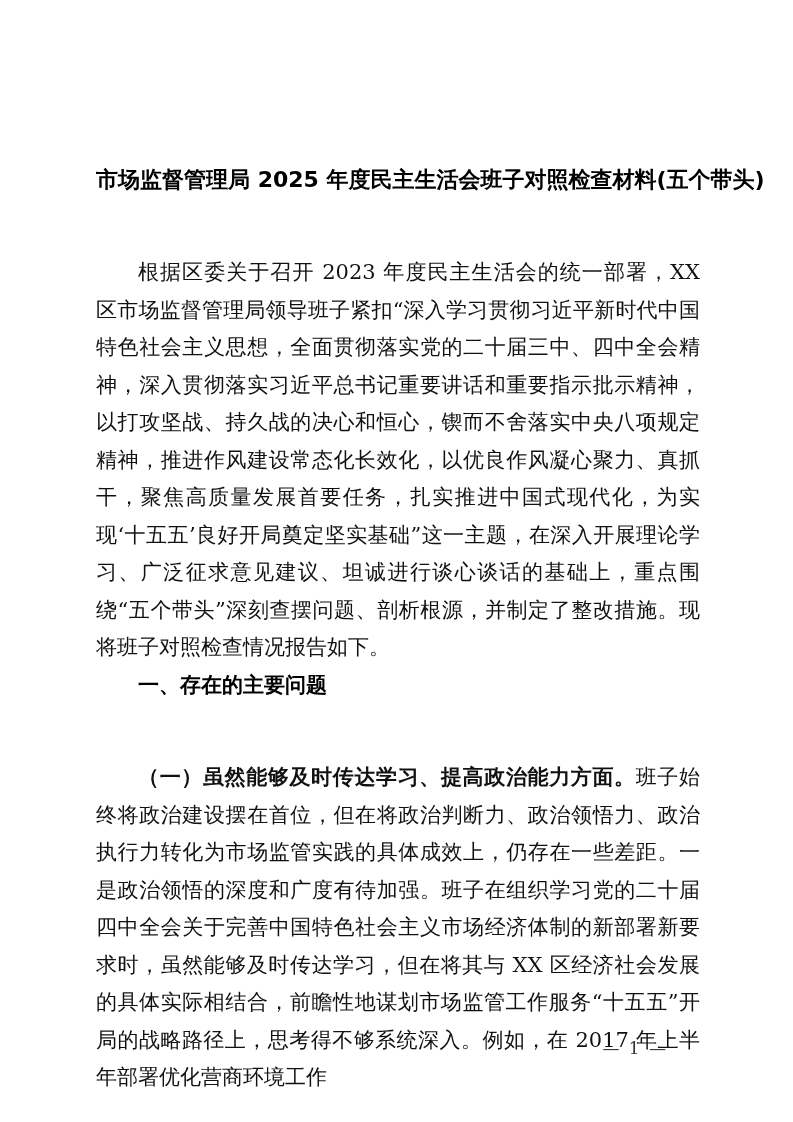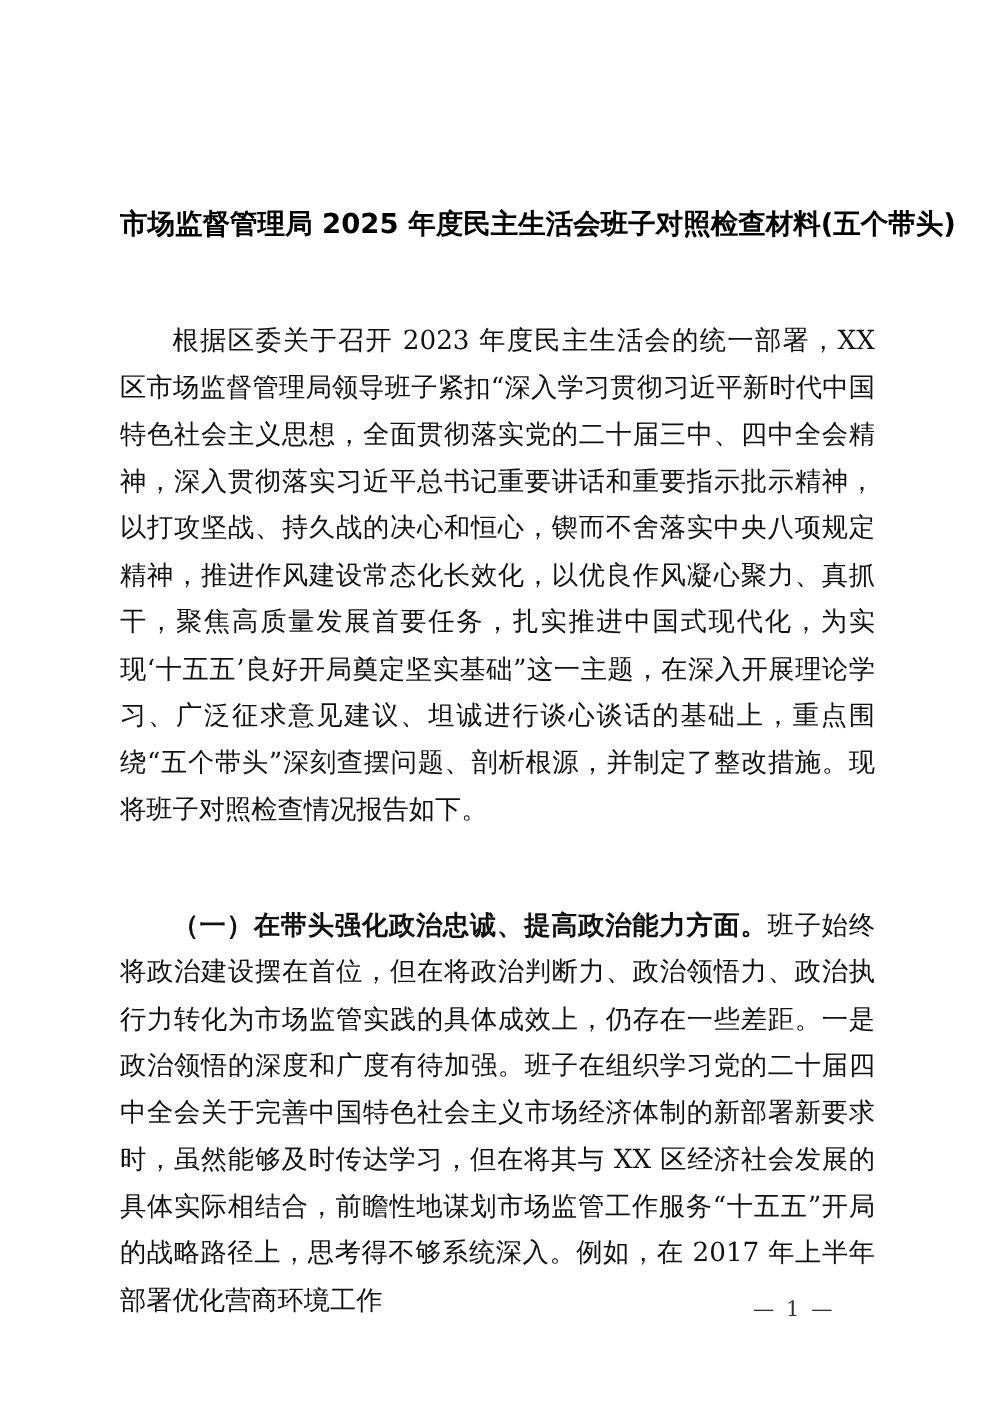--- a/index.html
+++ b/index.html
@@ -64,18 +64,19 @@
 </style>
 </head>
 <body>
 
 <div class="page">
   <div class="content">
     <h1 class="doc-title">市场监督管理局 2025 年度民主生活会班子对照检查材料(五个带头)</h1>
 
     <p class="body-para">根据区委关于召开 2023 年度民主生活会的统一部署，XX 区市场监督管理局领导班子紧扣“深入学习贯彻习近平新时代中国特色社会主义思想，全面贯彻落实党的二十届三中、四中全会精神，深入贯彻落实习近平总书记重要讲话和重要指示批示精神，以打攻坚战、持久战的决心和恒心，锲而不舍落实中央八项规定精神，推进作风建设常态化长效化，以优良作风凝心聚力、真抓干，聚焦高质量发展首要任务，扎实推进中国式现代化，为实现‘十五五’良好开局奠定坚实基础”这一主题，在深入开展理论学习、广泛征求意见建议、坦诚进行谈心谈话的基础上，重点围绕“五个带头”深刻查摆问题、剖析根源，并制定了整改措施。现将班子对照检查情况报告如下。</p>
 
+    <h2 class="section-heading">一、存在的主要问题</h2>
 
-    <p class="body-para"><span class="para-lead">（一）在带头强化政治忠诚、提高政治能力方面。</span><span>班子始终将政治建设摆在首位，但在将政治判断力、政治领悟力、政治执行力转化为市场监管实践的具体成效上，仍存在一些差距。一是政治领悟的深度和广度有待加强。班子在组织学习党的二十届四中全会关于完善中国特色社会主义市场经济体制的新部署新要求时，虽然能够及时传达学习，但在将其与 XX 区经济社会发展的具体实际相结合，前瞻性地谋划市场监管工作服务“十五五”开局的战略路径上，思考得不够系统深入。例如，在 2017 年上半年部署优化营商环境工作</span></p>
+    <p class="body-para"><span class="para-lead">（一）虽然能够及时传达学习、提高政治能力方面。</span><span>班子始终将政治建设摆在首位，但在将政治判断力、政治领悟力、政治执行力转化为市场监管实践的具体成效上，仍存在一些差距。一是政治领悟的深度和广度有待加强。班子在组织学习党的二十届四中全会关于完善中国特色社会主义市场经济体制的新部署新要求时，虽然能够及时传达学习，但在将其与 XX 区经济社会发展的具体实际相结合，前瞻性地谋划市场监管工作服务“十五五”开局的战略路径上，思考得不够系统深入。例如，在 2017 年上半年部署优化营商环境工作</span></p>
   </div>
 
   <div class="page-footer">— 1 —</div>
 </div>
 
 </body></html>

